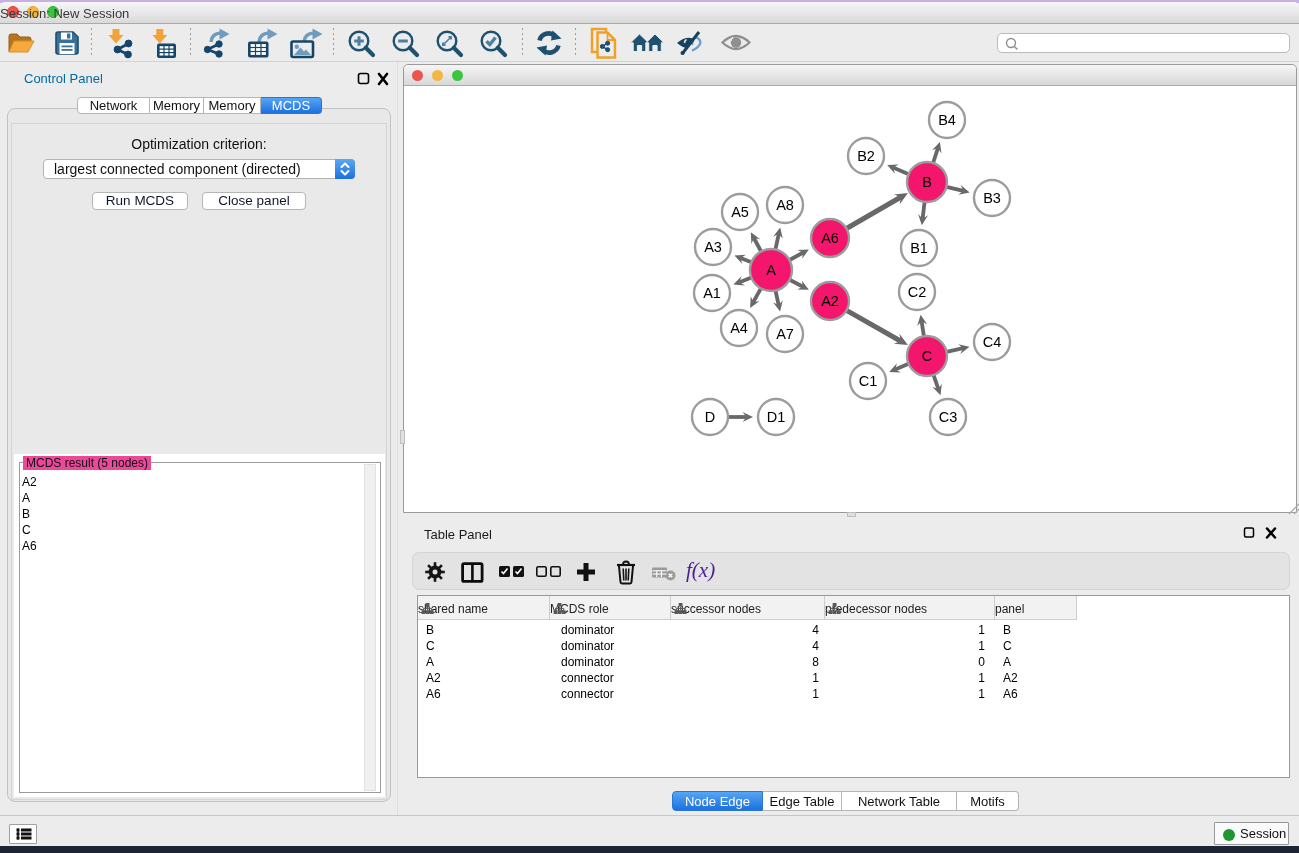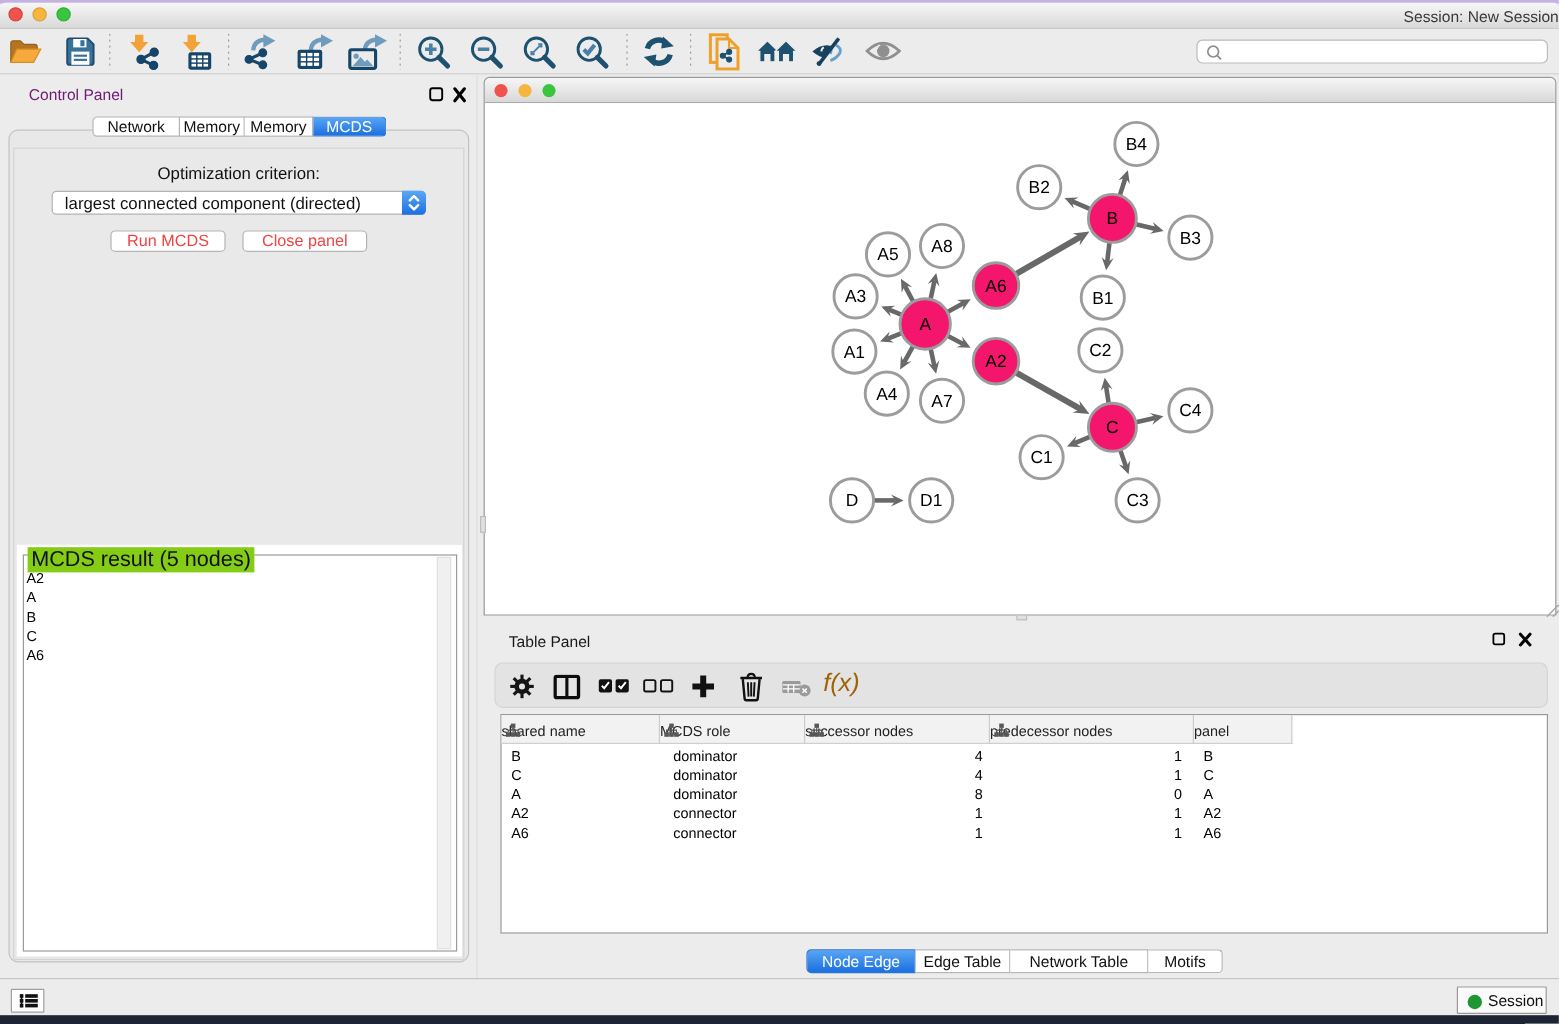--- a/index.html
+++ b/index.html
@@ -1,38 +1,38 @@
 <!DOCTYPE html>
 <html><head><meta charset="utf-8"><style>
 *{margin:0;padding:0;box-sizing:border-box}
 html,body{width:1299px;height:853px;overflow:hidden;font-family:"Liberation Sans",sans-serif;background:#ececec}
 .abs{position:absolute}
 #deskTop{left:0;top:0;width:1299px;height:3px;background:#c4b2e2}
 #titlebar{left:0;top:2px;width:1299px;height:22px;background:linear-gradient(#f7f7f7,#d9d9d9);border-bottom:1px solid #a9a9a9;border-radius:5px 5px 0 0}
 .tl{border-radius:50%;width:12px;height:12px;top:6px}
-#title{left:0;top:6px;width:1299px;text-align:right;font-size:13px;color:#393939}
+#title{left:0;top:6px;width:1299px;text-align:left;font-size:13px;color:#393939}
 #toolbar{left:0;top:24px;width:1299px;height:38px;background:#ececec;border-bottom:1px solid #d2d2d2}
 .sep{top:28px;width:1px;height:30px;background-image:linear-gradient(#9a9a9a 2px,transparent 2px);background-size:1px 5px}
 #search{left:997px;top:33px;width:293px;height:20px;background:#fff;border:1px solid #bbb;border-radius:5px}
 
-#cpTitle{left:24px;top:71px;font-size:13px;color:#701a75}
+#cpTitle{left:24px;top:71px;font-size:13px;color:#0369a1}
 #cpBox{left:7px;top:108px;width:384px;height:694px;background:#e8e8e8;border:1px solid #c2c2c2;border-radius:8px}
 #cpInner{left:11px;top:123px;width:376px;height:677px;background:#e9e9e9;border:1px solid #d4d4d4}
 .tabrow{display:flex}
 .tab{height:17px;font-size:13px;color:#111;background:#fff;border:1px solid #b5b5b5;border-left:none;line-height:16px;text-align:center}
 .tab.first{border-left:1px solid #b5b5b5;border-radius:4px 0 0 4px}
 .tab.last{border-radius:0 4px 4px 0}
 .tab.sel{background:linear-gradient(#57a5f4,#1c70e0);color:#fff;border-color:#2a75d2}
 #cpTabs{left:77px;top:97px}
 #optLabel{left:0;top:136px;width:398px;text-align:center;font-size:14px;color:#111}
 #selBox{left:43px;top:159px;width:312px;height:20px;background:#fff;border:1px solid #b3b3b3;border-radius:4px;font-size:14px;line-height:18px;padding-left:10px;color:#111}
 #spin{right:-1px;top:-1px;width:20px;height:20px;background:linear-gradient(#5ba8f5,#1d6fdf);border-radius:0 4px 4px 0}
-.btn{height:18px;background:#fff;border:1px solid #b5b5b5;border-radius:4px;font-size:13.5px;text-align:center;line-height:16px;color:#ef4444}
+.btn{height:18px;background:#fff;border:1px solid #b5b5b5;border-radius:4px;font-size:13.5px;text-align:center;line-height:16px;color:#0f172a}
 #fs{left:14px;top:454px;width:371px;height:343px;background:#fff}#fsBorder{left:19px;top:462px;width:362px;height:331px;border:1px solid #9b9b9b}
-#fsLegend{left:23px;top:456px;background:#84cc16;padding:0 3px;font-size:18px;color:#111}
+#fsLegend{left:23px;top:456px;background:#ec4899;padding:0 3px;font-size:12px;color:#111}
 #fsList{left:22px;top:474px;font-size:12px;line-height:16px;color:#000}
 #fsScroll{left:364px;top:464px;width:12px;height:327px;background:#f0f0f0;border:1px solid #e2e2e2}
 #vdiv{left:397px;top:62px;width:1px;height:753px;background:#dedede}
 
 #gwin{left:403px;top:64px;width:894px;height:449px;background:#fff;border:1px solid #9a9a9a;border-radius:5px 5px 0 0}
 #gtitle{left:0;top:0;width:892px;height:21px;background:linear-gradient(#f6f6f6,#d8d8d8);border-bottom:1px solid #ababab;border-radius:5px 5px 0 0}
 .tl2{border-radius:50%;width:11px;height:11px;top:5px}
 #gtext{left:0;top:4px;width:892px;text-align:center;font-size:13px;color:#333}
 
 #tpTitle{left:424px;top:527px;font-size:13px;color:#1a1a1a}
@@ -389,21 +389,21 @@
         <circle cx="19.5" cy="11.5" r="5"></circle>
       </g>
       <g stroke="#fff" stroke-width="1.1">
         <line x1="1.5" y1="6.8" x2="15.5" y2="6.8"></line>
         <line x1="1.5" y1="10" x2="15.5" y2="10"></line>
         <line x1="5.8" y1="6.8" x2="5.8" y2="13"></line>
         <line x1="10.4" y1="6.8" x2="10.4" y2="13"></line>
       </g>
       <path d="M17.7 9.7 L21.3 13.3 M21.3 9.7 L17.7 13.3" stroke="#fff" stroke-width="1.3"></path>
     </svg>
-    <div class="abs" style="left:686px;top:558px;width:40px;font-family:Liberation Sans, sans-serif;font-style:italic;font-size:21px;color:#a16207">f(x)</div>
+    <div class="abs" style="left:686px;top:558px;width:40px;font-family:Liberation Serif, serif;font-style:italic;font-size:21px;color:#4c1d95">f(x)</div>
   </div>
 <div class="abs" id="tbl">
   <div class="abs" id="thead"></div>
   <div class="th" style="left:0;width:132px"><svg class="hicon" width="13" height="13">
         <g fill="#585858">
           <rect x="4.7" y="1" width="3.8" height="3.6"></rect>
           <rect x="0.6" y="8.2" width="3.8" height="3.8"></rect>
           <rect x="4.7" y="8.2" width="3.8" height="3.8"></rect>
           <rect x="8.8" y="8.2" width="3.8" height="3.8"></rect>
         </g>

